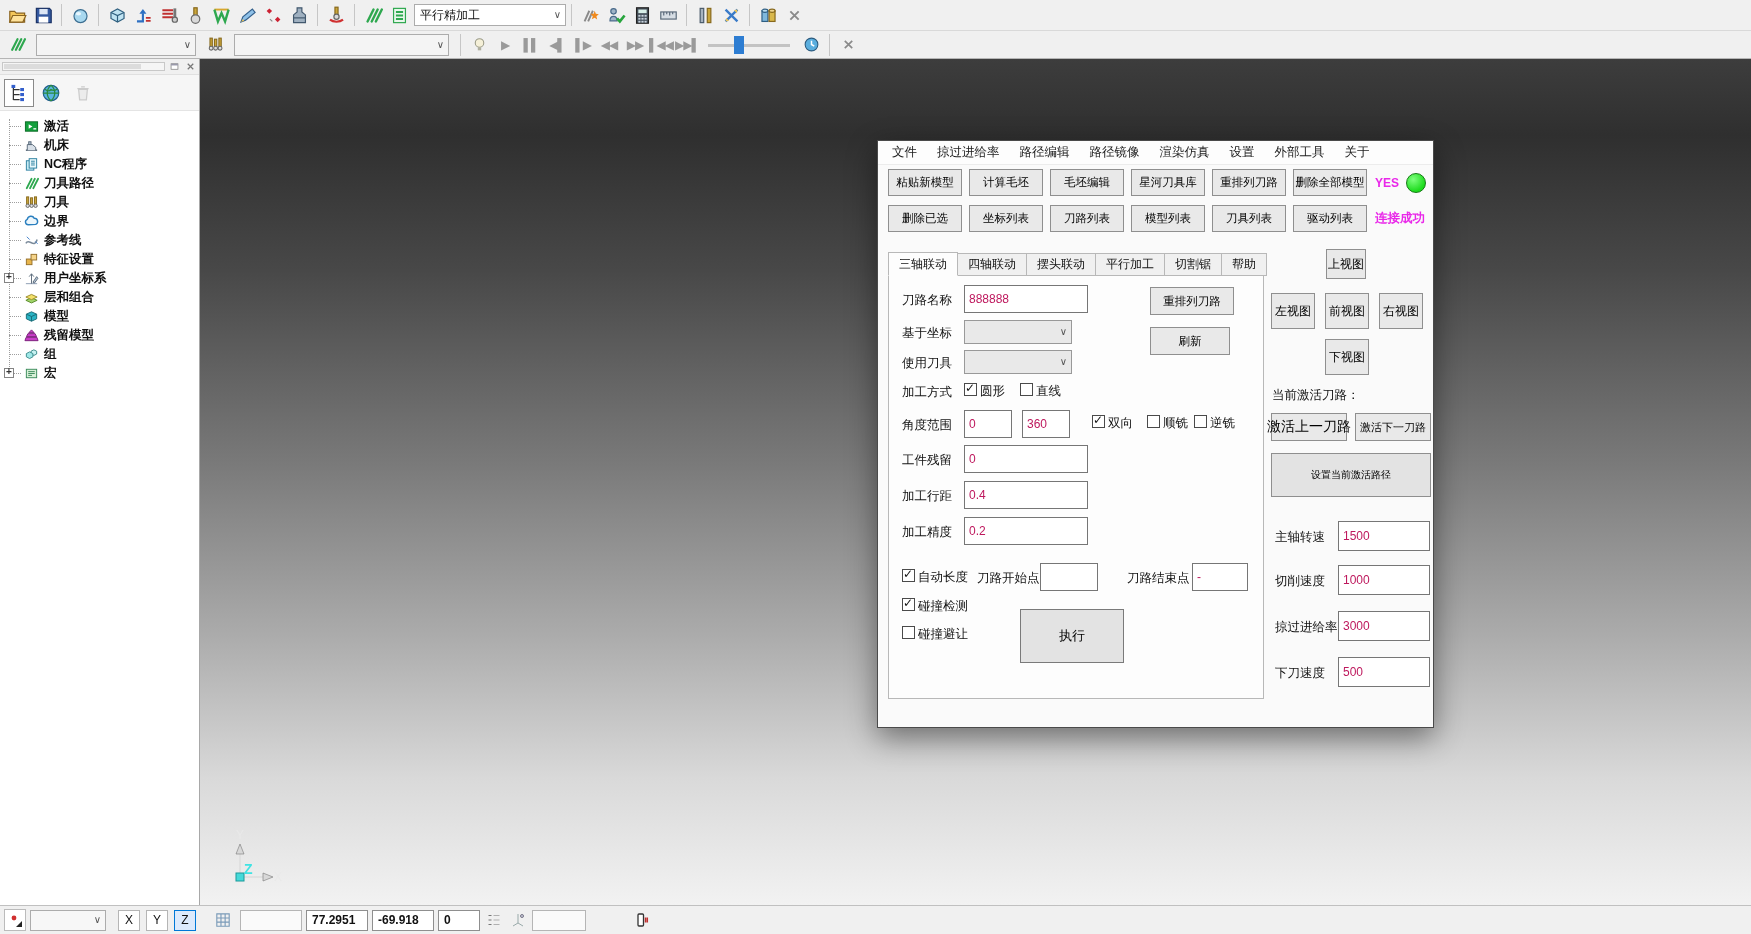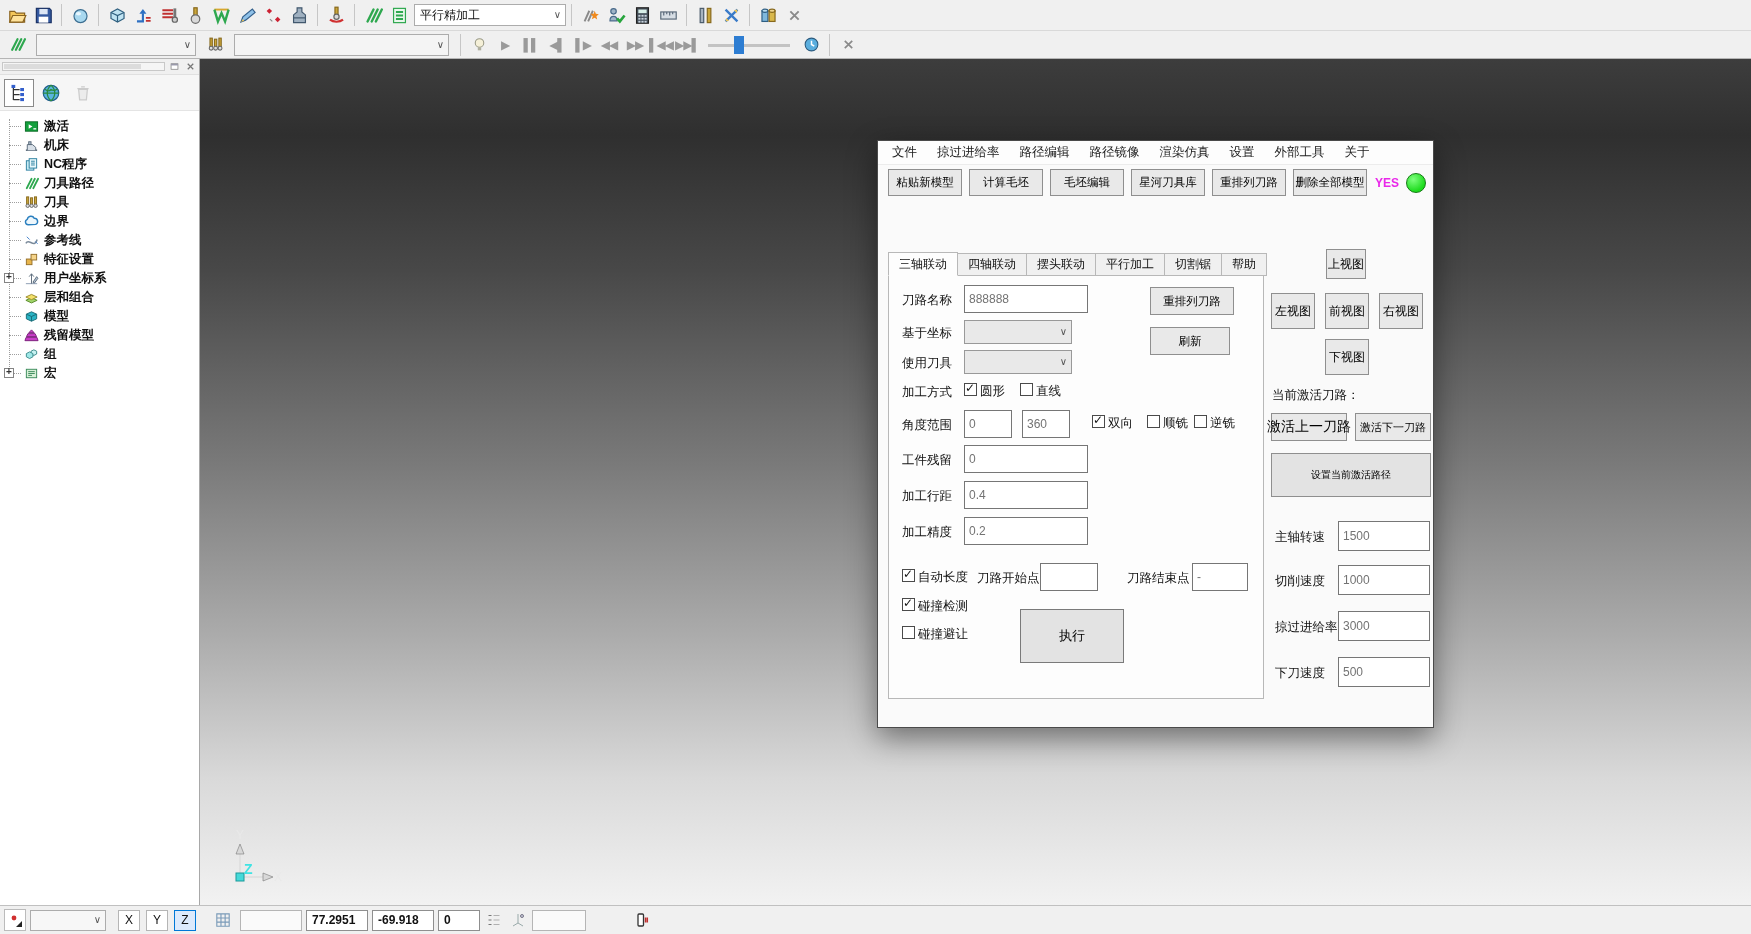--- a/index.html
+++ b/index.html
@@ -97,21 +97,21 @@
 
   .tabstrip { position:absolute; left:10px; top:88px; display:flex; }
   .dtab { height:23px; padding:0 10px; display:inline-flex; align-items:center; font-size:12px;
     background:#f0f0f0; border:1px solid #b8b8b8; border-left:none; position:relative; }
   .dtab:first-child { border-left:1px solid #b8b8b8; }
   .dtab.active { background:#fdfdfd; border-bottom-color:#fdfdfd; z-index:3; height:24px; margin-top:-1px; }
   .tab-frame { position:absolute; left:10px; top:110px; width:376px; height:424px; background:#fdfdfd; border:1px solid #b8b8b8; z-index:2; }
 
   .flabel { position:absolute; font-size:12.5px; white-space:nowrap; }
   .fin { position:absolute; height:28px; background:#fff; border:1px solid #767676; font-size:12px; padding:0 4px;
-    font-family:"Liberation Sans","DejaVu Sans",sans-serif; color:#737373; }
+    font-family:"Liberation Sans","DejaVu Sans",sans-serif; color:#be185d; }
   .fcombo { position:absolute; width:108px; height:24px; background:#e9e9e9; border-color:#999; }
   .side-btn { position:absolute; }
   .cb { position:absolute; width:13px; height:13px; background:#fff; border:1px solid #4a4a4a; }
   .cb.on::after { content:"✓"; position:absolute; left:0px; top:-3px; font-size:12px; font-weight:700; color:#111; }
   .cb-lab { position:absolute; font-size:12.5px; white-space:nowrap; }
   .exec-btn { position:absolute; left:131px; top:333px; width:104px; height:54px; font-size:13px; background:#e3e3e3; border-color:#7a7a7a; }
 
   .view-btn { position:absolute; width:44px; height:36px; font-size:12px; }
   .vb-top { left:448px; top:84px; width:40px; height:30px; }
   .vb-left { left:393px; top:128px; } .vb-front { left:447px; top:128px; } .vb-right { left:501px; top:128px; }
@@ -629,20 +629,29 @@
       <div class="act-row r1">
         <button class="btn act-btn">粘贴新模型</button>
           <button class="btn act-btn">计算毛坯</button>
           <button class="btn act-btn">毛坯编辑</button>
           <button class="btn act-btn">星河刀具库</button>
           <button class="btn act-btn">重排列刀路</button>
           <button class="btn act-btn">删除全部模型</button>
         <span class="yes-text">YES</span>
         <span class="green-dot"></span>
       </div>
+      <div class="act-row r2">
+        <button class="btn act-btn">删除已选</button>
+          <button class="btn act-btn">坐标列表</button>
+          <button class="btn act-btn">刀路列表</button>
+          <button class="btn act-btn">模型列表</button>
+          <button class="btn act-btn">刀具列表</button>
+          <button class="btn act-btn">驱动列表</button>
+        <span class="conn-text">连接成功</span>
+      </div>
 
       <div class="tabstrip">
         <span class="dtab active">三轴联动</span>
           <span class="dtab">四轴联动</span>
           <span class="dtab">摆头联动</span>
           <span class="dtab">平行加工</span>
           <span class="dtab">切割锯</span>
           <span class="dtab">帮助</span>
       </div>
 

